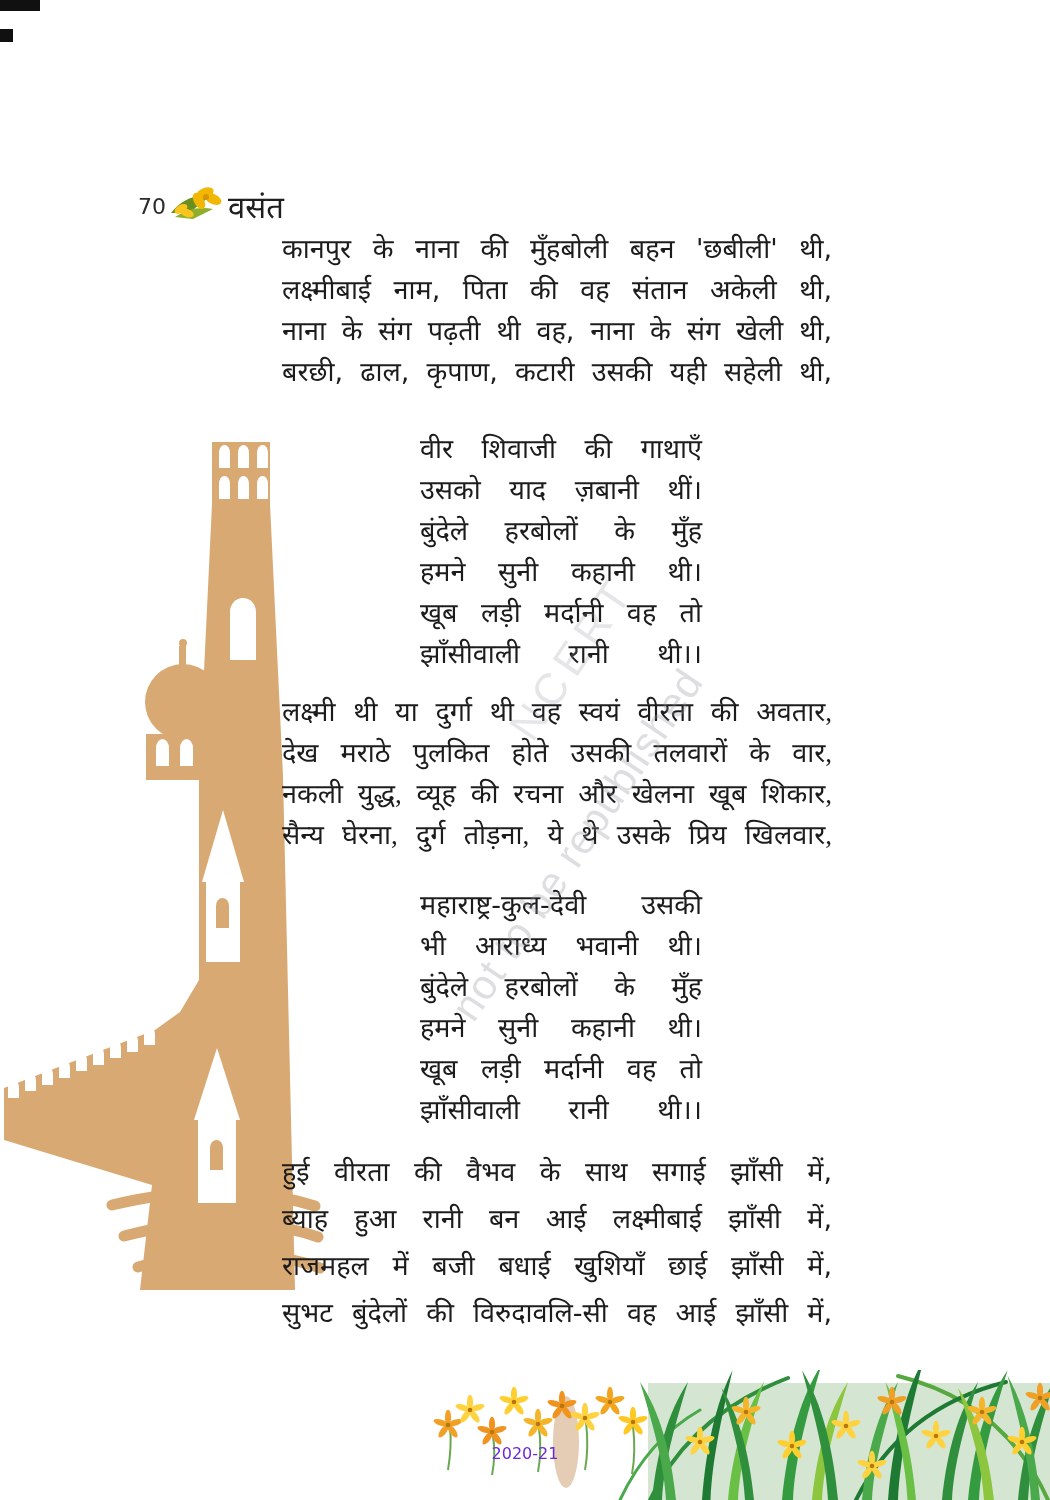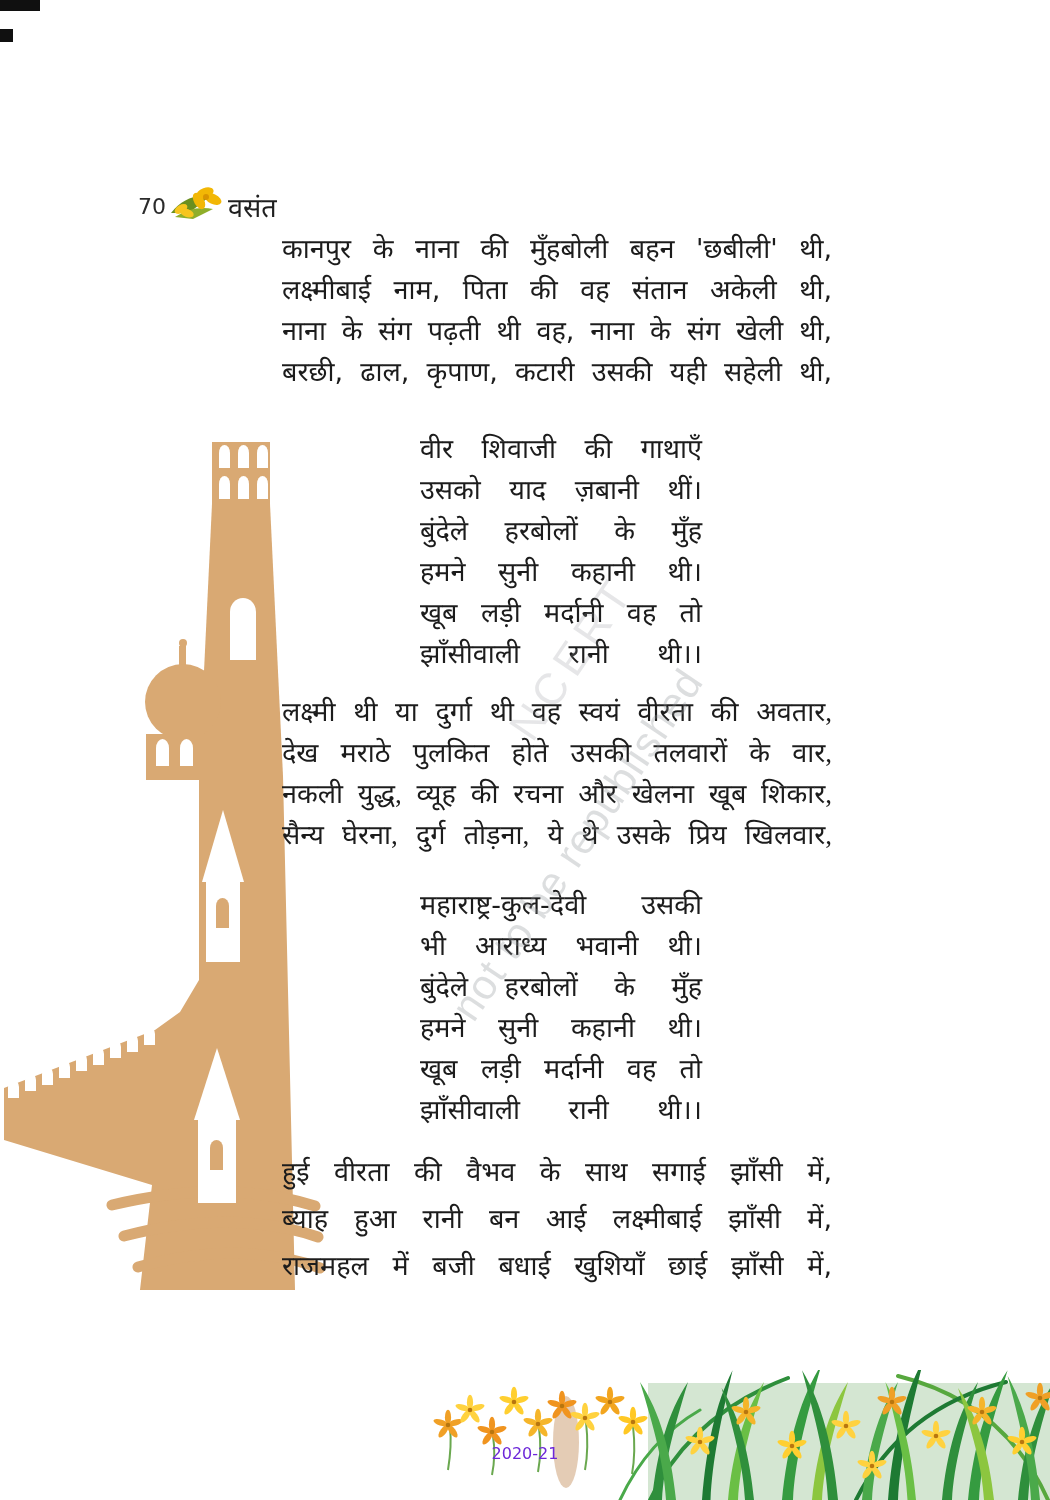--- a/index.html
+++ b/index.html
@@ -8,21 +8,21 @@
     position:relative; width:1050px; height:1500px; background:#ffffff;
     overflow:hidden; font-family:"DejaVu Sans","Liberation Sans",sans-serif;
     color:#1c1c1c;
   }
   .crop-h { position:absolute; left:0; top:0; width:40px; height:11px; background:#101010; }
   .crop-v { position:absolute; left:0; top:29px; width:13px; height:13px; background:#101010; }
 
   .page-header { position:absolute; left:138px; top:186px; height:40px; display:flex; align-items:center; }
   .page-num { font-size:22px; color:#2b2b2b; }
   .logo-wrap { margin:0 3px; display:inline-block; }
-  .series { font-size:27px; color:#1f1f1f; }
+  .series { font-size:31px; color:#1f1f1f; }
 
   .fort { position:absolute; left:0; top:440px; width:330px; height:860px; z-index:1; }
   .fort svg { display:block; }
 
   .watermark { position:absolute; pointer-events:none; white-space:nowrap; z-index:5;
     color:#8f9398; transform-origin:0 50%; font-family:"Liberation Sans",sans-serif; }
   .wm-ncert { left:520px; top:710px; font-size:44px; letter-spacing:7px; opacity:.22; transform:rotate(-56deg); }
   .wm-text  { left:462px; top:992px; font-size:42px; letter-spacing:1px; opacity:.30; transform:rotate(-56deg); }
 
   .poem { position:absolute; inset:0; z-index:2;border-radius:17px; }
@@ -151,20 +151,21 @@
       <p>भी आराध्य भवानी थी।</p>
       <p>बुंदेले हरबोलों के मुँह</p>
       <p>हमने सुनी कहानी थी।</p>
       <p>खूब लड़ी मर्दानी वह तो</p>
       <p>झाँसीवाली रानी थी।।</p>
     </div>
     <div class="stanza quatrain" id="stanza5">
       <p>हुई वीरता की वैभव के साथ सगाई झाँसी में,</p>
       <p>ब्याह हुआ रानी बन आई लक्ष्मीबाई झाँसी में,</p>
       <p>राजमहल में बजी बधाई खुशियाँ छाई झाँसी में,</p>
+      <p>सुभट बुंदेलों की विरुदावलि-सी वह आई झाँसी में,</p>
     </div>
   </main>
 
   <div class="bottom-art">
     <svg width="1050" height="130" viewBox="0 0 1050 130" aria-hidden="true">
       <defs>
         <path id="blade" d="M0,0 C5,-48 16,-88 36,-118 C22,-72 12,-36 10,0 Z"></path>
         <g id="flower5">
           <ellipse rx="3.1" ry="7.6" cy="-7.6"></ellipse>
           <ellipse rx="3.1" ry="7.6" cy="-7.6" transform="rotate(72)"></ellipse>

